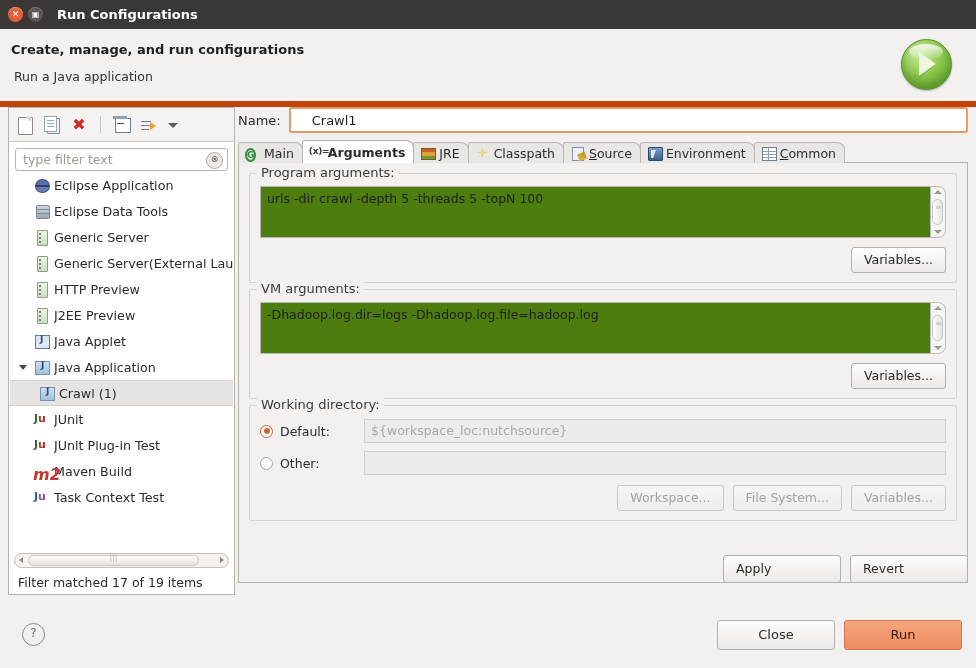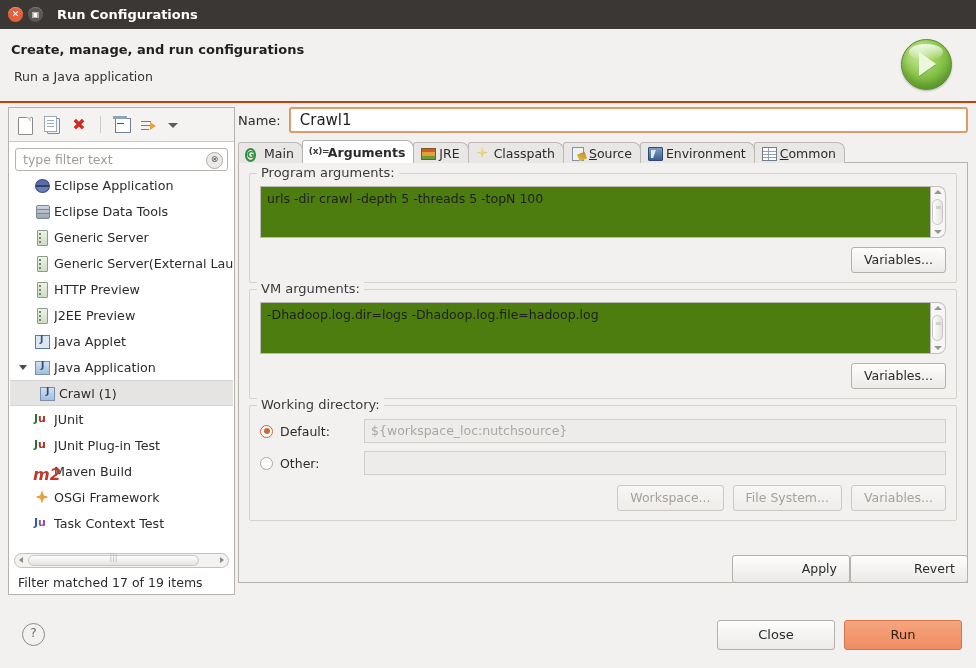--- a/index.html
+++ b/index.html
@@ -14,21 +14,21 @@
   .titlebar{height:29px;background:#3b3734;display:flex;align-items:center;padding-left:8px;}
   .wbtn{width:15px;height:15px;border-radius:50%;margin-right:5px;position:relative;
         display:flex;align-items:center;justify-content:center;}
   .wbtn.close{background:#e2613c;box-shadow:inset 0 1px 0 #f08a62;}
   .wbtn.max{background:#5c5754;box-shadow:inset 0 1px 0 #7c7774;}
   .wbtn span{color:#fff;font-size:9px;line-height:1;font-family:"DejaVu Sans",sans-serif;}
   .wbtn.max span{font-size:8px;}
   .wtitle{color:#fff;font-weight:bold;font-size:13px;margin-left:9px;}
 
   
-  .header{position:relative;height:72px;background:#f2f1f0;border-bottom:2px solid #c2410c;}
+  .header{position:relative;height:72px;background:#f2f1f0;border-bottom:6px solid #c2410c;}
   .hd-title{position:absolute;left:11px;top:13px;font-weight:bold;font-size:13px;color:#1f1f1f;}
   .hd-sub{position:absolute;left:14px;top:40px;font-size:12.5px;color:#35312e;}
   .hd-icon{position:absolute;right:22px;top:10px;width:53px;height:53px;}
   .playcirc{width:49px;height:49px;border-radius:50%;
     background:radial-gradient(circle at 35% 28%, #c9e89a 0%, #8fca4f 45%, #5ea12b 100%);
     border:1px solid #4e8c22;position:relative;
     box-shadow:0 1px 2px rgba(0,0,0,.25), inset 0 -6px 10px rgba(40,90,10,.35);}
   .playcirc:before{content:"";position:absolute;left:7px;top:4px;width:34px;height:16px;border-radius:50%;
     background:linear-gradient(180deg,rgba(255,255,255,.85),rgba(255,255,255,0));}
   .playtri{position:absolute;left:17px;top:12px;width:0;height:0;
@@ -114,21 +114,21 @@
   .harr{position:absolute;top:3px;width:0;height:0;}
   .harrL{left:4px;border-right:4px solid #8d8984;border-top:3px solid transparent;border-bottom:3px solid transparent;}
   .harrR{right:4px;border-left:4px solid #8d8984;border-top:3px solid transparent;border-bottom:3px solid transparent;}
   .filterstat{position:absolute;left:9px;bottom:4px;font-size:12.5px;color:#2b2b2b;}
 
   
   .right{position:absolute;left:238px;top:107px;width:730px;height:488px;}
   .namerow{display:flex;align-items:center;height:26px;margin-bottom:8px;}
   .namelbl{font-size:13px;color:#2b2b2b;margin-right:8px;}
   .nameinp{flex:1;height:26px;box-sizing:border-box;border:2px solid #e09b6a;border-radius:3px;
-    background:#fff;padding:0 9px;font-size:15px;color:#1f1f1f;
+    background:#fff;padding:0 21px;font-size:13px;color:#1f1f1f;
     font-family:"DejaVu Sans","Liberation Sans",sans-serif;}
 
   .tabs{display:flex;align-items:flex-end;height:22px;position:relative;z-index:3;}
   .tab{display:flex;align-items:center;height:20px;padding:0 8px 0 6px;font-size:12.5px;color:#2b2b2b;
     background:#e9e7e5;border:1px solid #bdb9b5;border-bottom:none;
     border-radius:3px 8px 0 0;margin-right:-1px;white-space:nowrap;}
   .tab.active{background:#fff;height:22px;border-color:#b6b2ae;position:relative;z-index:4;font-weight:bold;}
   .tab u{text-decoration:underline;}
   .tabico{width:15px;height:14px;position:relative;margin-right:4px;flex:0 0 15px;}
   .ic-main{width:13px;height:13px;border-radius:50%;border:2px solid #2f8f3f;box-sizing:border-box;
@@ -169,35 +169,35 @@
   .vsb .va{position:absolute;left:3px;width:0;height:0;}
   .vsb .vup{top:3px;border-bottom:4px solid #9a9691;border-left:4px solid transparent;border-right:4px solid transparent;}
   .vsb .vdn{bottom:3px;border-top:4px solid #9a9691;border-left:4px solid transparent;border-right:4px solid transparent;}
   .vsb .vth{position:absolute;left:1px;top:12px;width:11px;height:26px;border-radius:6px;
     background:linear-gradient(90deg,#fefefe,#e6e4e2);border:1px solid #c9c5c1;box-sizing:border-box;}
   .vsb .vth:after{content:"≡";position:absolute;left:2px;top:3px;font-size:8px;color:#bab6b2;}
 
   .btnrow{display:flex;justify-content:flex-end;margin-top:9px;}
   .btn{min-width:86px;height:26px;padding:0 12px;box-sizing:border-box;
     border:1px solid #b4b0ac;border-radius:3px;background:linear-gradient(180deg,#fdfdfd,#eceae8);
-    font-size:12.5px;color:#2b2b2b;line-height:24px;text-align:right;
+    font-size:12.5px;color:#2b2b2b;line-height:24px;text-align:left;
     font-family:"DejaVu Sans","Liberation Sans",sans-serif;}
   .btn.dis{color:#a5a19d;background:linear-gradient(180deg,#f7f6f5,#efedeb);border-color:#ccc8c4;}
 
   .wdrow{display:flex;align-items:center;height:26px;margin-bottom:6px;}
   .radio{width:13px;height:13px;border-radius:50%;border:1px solid #a9a5a1;background:#fdfdfd;
     margin-right:7px;position:relative;box-sizing:border-box;}
   .radio.on{border-color:#c4613a;background:#fff;}
   .radio.on:after{content:"";position:absolute;left:2.5px;top:2.5px;width:6px;height:6px;border-radius:50%;background:#d1682f;}
   .wdlbl{width:84px;font-size:12.5px;color:#2b2b2b;}
   .wdinp{flex:1;height:24px;box-sizing:border-box;border:1px solid #d2cecb;background:#eeecea;
     padding:0 6px;font-size:12.5px;color:#aaa6a2;line-height:22px;}
 
   
-  .applyrow{position:absolute;right:8px;top:555px;display:flex;}
+  .applyrow{position:absolute;right:8px;top:555px;display:flex;gap:9px;}
   .footer{position:absolute;left:0;right:0;top:612px;height:56px;}
   .help{position:absolute;left:22px;top:11px;width:21px;height:21px;border-radius:50%;
     border:1.6px solid #8d8984;color:#6f6b66;font-size:12px;text-align:center;line-height:18px;}
   .fbtns{position:absolute;right:14px;top:8px;display:flex;gap:9px;}
   .fbtn{width:118px;height:30px;border:1px solid #b4b0ac;border-radius:3px;
     background:linear-gradient(180deg,#fdfdfd,#eceae8);font-size:13px;color:#2b2b2b;
     line-height:28px;text-align:center;box-sizing:border-box;}
   .fbtn.run{background:linear-gradient(180deg,#f6a57f,#ef8c60);border-color:#d4744a;color:#33200f;}
 </style>
 </head>
@@ -336,27 +336,20 @@
       <div class="row">
         <div class="tw"></div>
         <div class="ti">
             <div class="m2">m2</div>
           </div>
         <div class="lbl">Maven Build</div>
       </div>
       <div class="row">
         <div class="tw"></div>
         <div class="ti">
-            <div class="osgi"></div>
-          </div>
-        <div class="lbl">OSGi Framework</div>
-      </div>
-      <div class="row">
-        <div class="tw"></div>
-        <div class="ti">
             <div class="tct">J<i>u</i></div>
           </div>
         <div class="lbl">Task Context Test</div>
       </div>
 
     </div>
 
     <div class="hscroll">
       <div class="harr harrL"></div>
       <div class="hthumb"></div>

